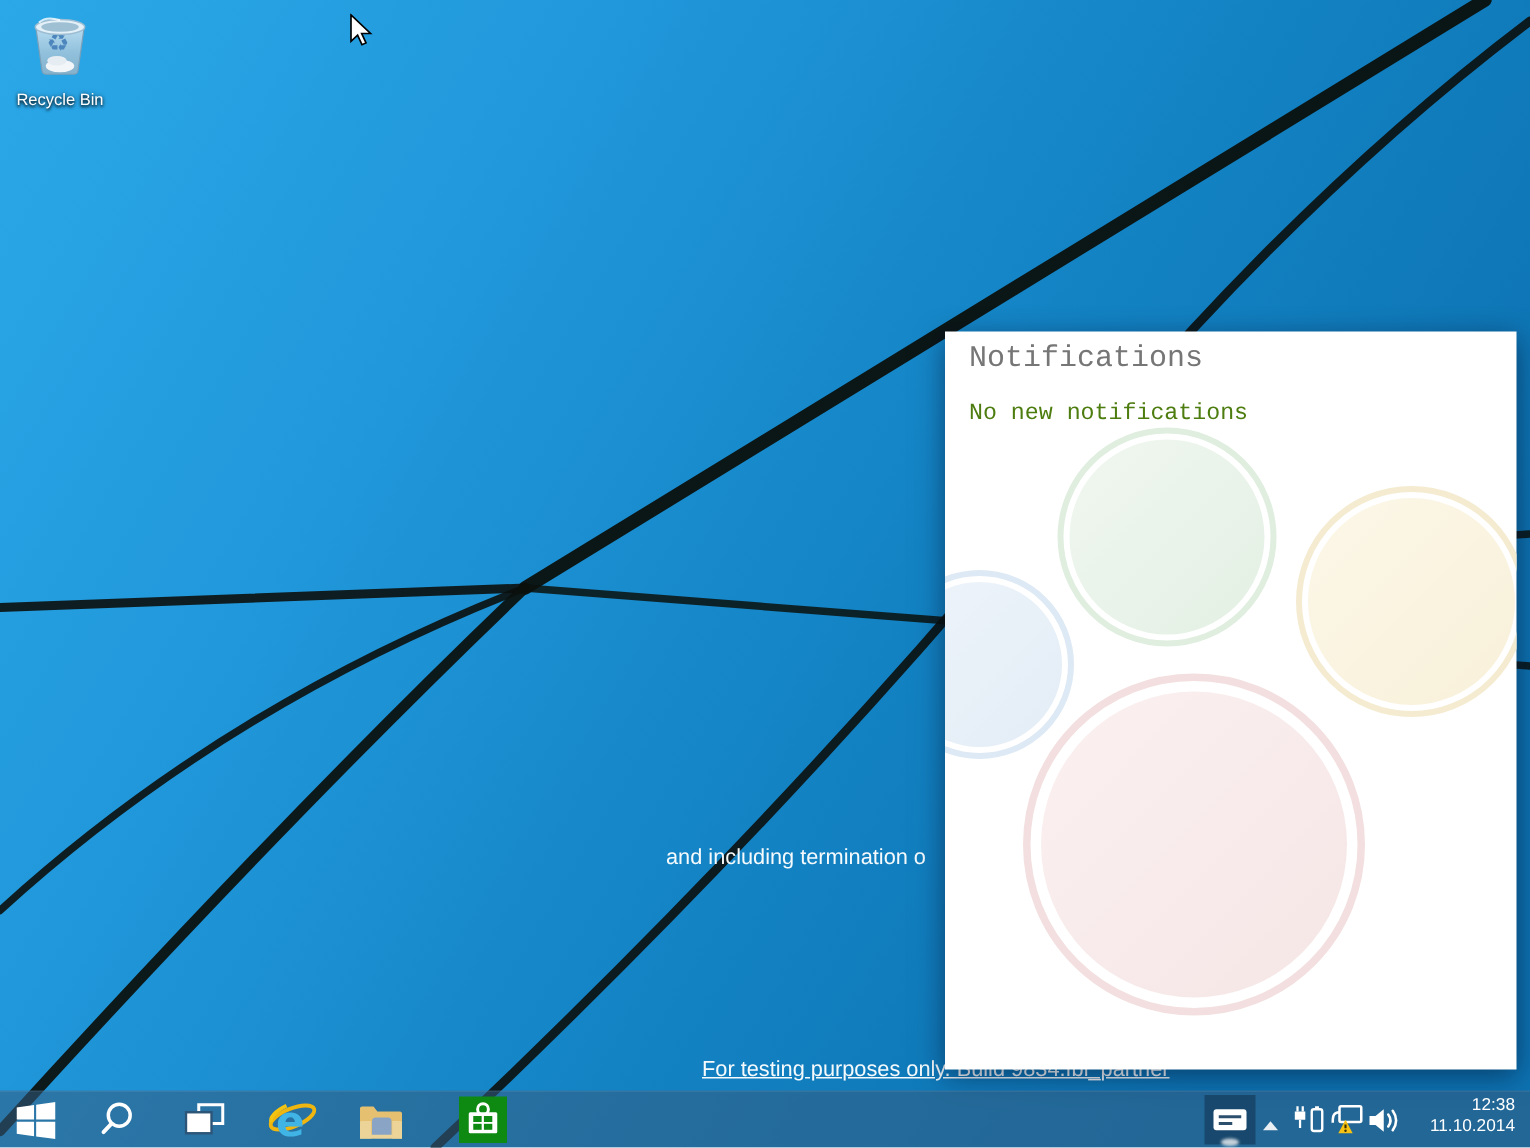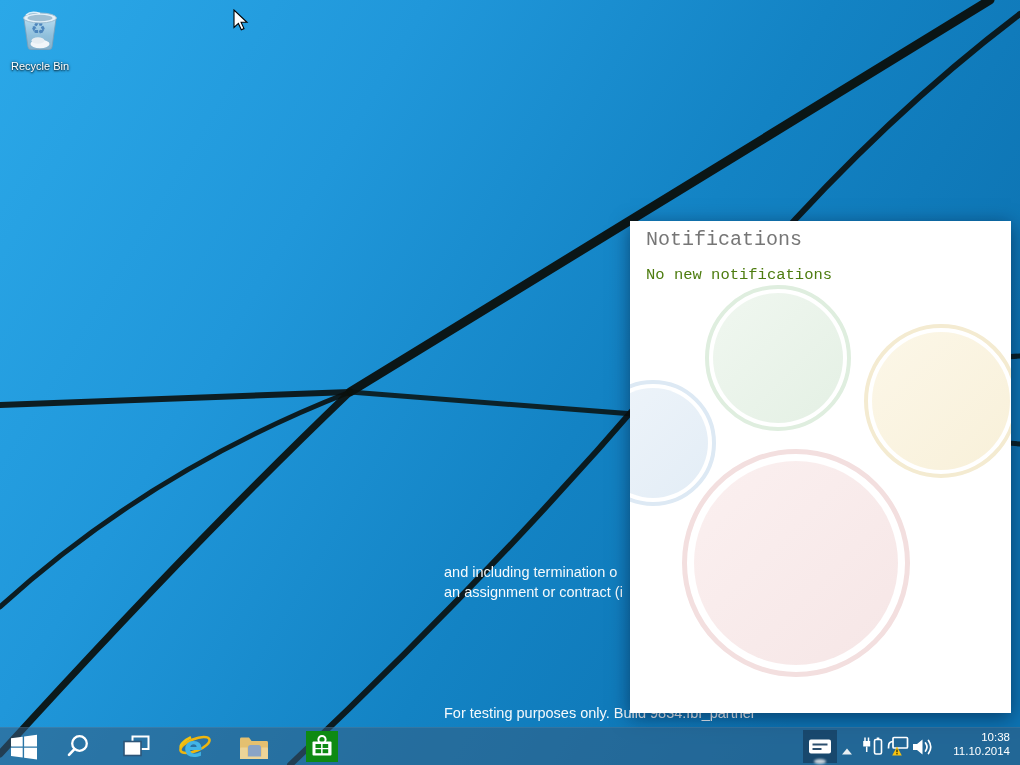--- a/index.html
+++ b/index.html
@@ -9,22 +9,22 @@
   .layer{position:absolute;inset:0;}
   
   #wallpaper{z-index:0;}
   
   .desktop-icon{position:absolute;left:4px;top:6px;width:72px;z-index:2;text-align:center;cursor:default;}
   .desktop-icon .label{margin-top:2px;font-size:11px;color:#fff;
      text-shadow:0 1px 2px rgba(0,0,0,.85),0 0 3px rgba(0,0,0,.6);}
   
   .watermark{position:absolute;left:444px;top:562px;z-index:1;color:rgba(255,255,255,.96);
      font-size:14.5px;line-height:20px;white-space:nowrap;}
-  .watermark-build{position:absolute;left:444px;top:705px;z-index:1;color:rgba(255,255,255,.96);
-     font-size:14.5px;white-space:nowrap;}
+  .watermark-build{position:absolute;left:468px;top:705px;z-index:1;color:rgba(255,255,255,.96);
+     font-size:14.5px;white-space:nowrap;text-decoration:underline;}
   
   .notif-panel{position:absolute;left:630px;top:221px;width:381px;height:492px;background:#fff;
      z-index:3;overflow:hidden;box-shadow:0 4px 18px rgba(0,10,35,.5);font-family:Liberation Mono, monospace;}
   .notif-title{position:absolute;left:16px;top:7px;font-size:20px;color:#767676;}
   .notif-empty{position:absolute;left:16px;top:45px;font-size:15.5px;color:#4d7c0f;}
   .ring,.fill{position:absolute;border-radius:50%;}
   .ring{box-sizing:border-box;background:transparent;}
   .ring-green{left:75px;top:64px;width:146px;height:146px;border:4px solid #dfeedf;}
   .fill-green{left:83px;top:72px;width:130px;height:130px;background:linear-gradient(135deg,#f0f7f0,#e4f0e4);}
   .ring-yellow{left:234px;top:103px;width:154px;height:154px;border:4px solid #f4ebd1;}
@@ -66,21 +66,20 @@
       <path d="M350,392 Q190,545 0,754" stroke-width="7" opacity="0.93"></path>
       <path d="M1020,14 Q880,120 750,270 Q550,520 290,765" stroke-width="6" opacity="0.9"></path>
       <path d="M640,380 L1020,356" stroke-width="5" opacity="0.85"></path>
       <path d="M350,392 Q700,420 1020,444" stroke-width="5" opacity="0.85"></path>
     </g>
   </svg>
 </div>
 
 <div class="watermark">
   <div>and including termination o</div>
-  <div>an assignment or contract (i</div>
 </div>
 <div class="watermark-build">For testing purposes only. Build 9834.fbl_partner</div>
 
 <div class="desktop-icon">
   <svg width="46" height="48" viewBox="0 0 46 48">
     <defs>
       <linearGradient id="binbody" x1="0" y1="0" x2="0" y2="1">
         <stop offset="0" stop-color="#cfe4f1" stop-opacity="0.85"></stop>
         <stop offset="0.55" stop-color="#a9c6d9" stop-opacity="0.8"></stop>
         <stop offset="1" stop-color="#8fb2c8" stop-opacity="0.9"></stop>
@@ -206,21 +205,21 @@
 
   <div class="tb-btn" style="left:911px;top:9px;width:23px;height:20px">
     <svg width="23" height="20" viewBox="0 0 23 20">
       <polygon points="2,7 6,7 11.5,2.5 11.5,17.5 6,13 2,13" fill="#fff"></polygon>
       <path d="M14.5,6 Q17.5,10 14.5,14" stroke="#fff" stroke-width="1.7" fill="none" stroke-linecap="round"></path>
       <path d="M17.5,3.5 Q22,10 17.5,16.5" stroke="#fff" stroke-width="1.7" fill="none" stroke-linecap="round"></path>
     </svg>
   </div>
 
   <div class="clock">
-    <div>10:38</div>
+    <div>12:38</div>
     <div>11.10.2014</div>
   </div>
 </div>
 
 <div class="cursor">
   <svg width="16" height="24" viewBox="0 0 16 24">
     <polygon points="1,1 1,18.5 5.4,14.4 8.3,20.8 11,19.6 8.1,13.3 14,13.3" fill="#ffffff" stroke="#000000" stroke-width="1.1"></polygon>
   </svg>
 </div>
 

